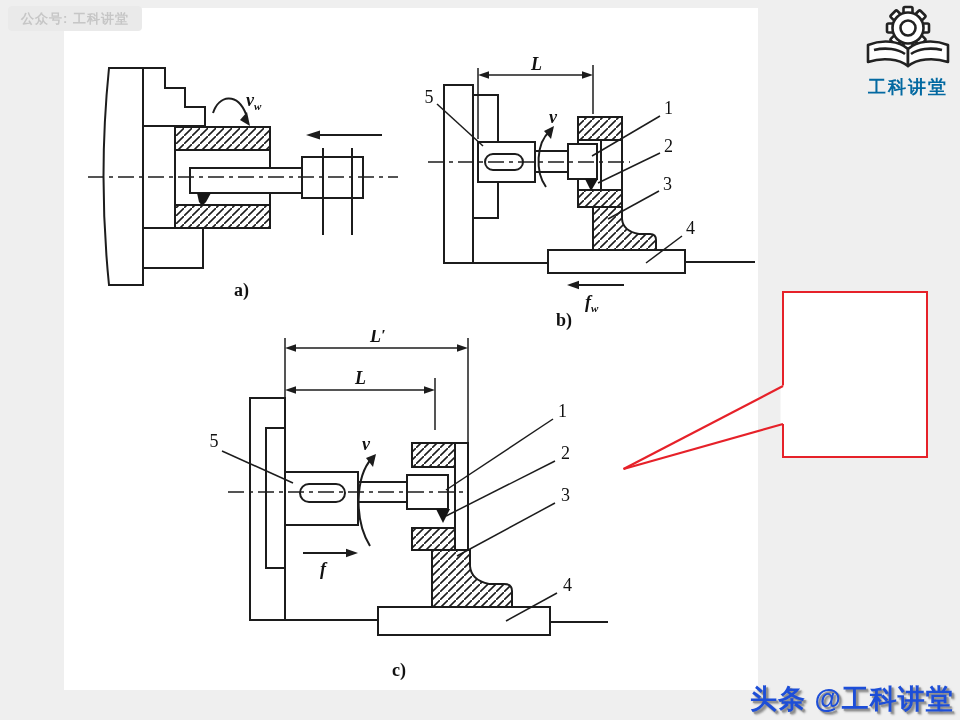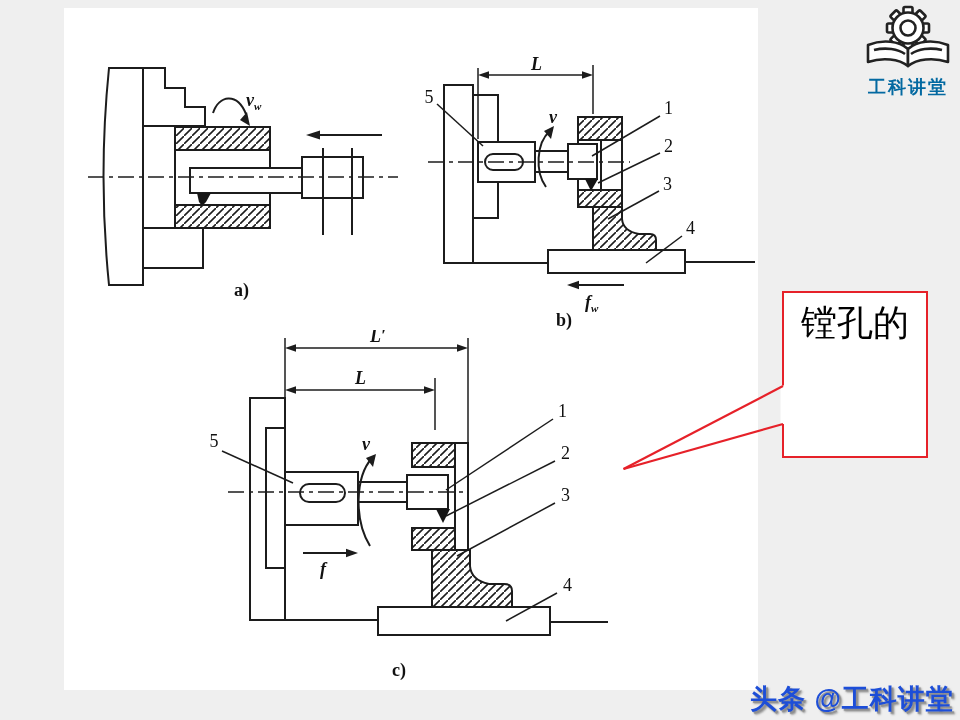--- a/index.html
+++ b/index.html
@@ -28,20 +28,23 @@
   .watermark{position:absolute;left:750px;top:681px;color:#1d4ed8;font-size:27px;font-weight:bold;
              letter-spacing:1px;text-shadow:2px 2px 1px #8f8f8f, 3px 3px 2px rgba(90,90,90,.5);}
 </style>
 </head>
 <body>
 
 <div class="page">
 
   <div class="slide"></div>
 
+  <div class="badge">
+    <span>公众号: 工科讲堂</span>
+  </div>
 
   <div class="logo">
     <svg width="104" height="70" viewBox="0 0 104 70">
       <g transform="translate(52,25)">
         <g fill="#fff" stroke="#222" stroke-width="2.6">
           <rect x="-4.5" y="-21" width="9" height="9" rx="1.5"></rect>
           <rect x="-4.5" y="-21" width="9" height="9" rx="1.5" transform="rotate(45)"></rect>
           <rect x="-4.5" y="-21" width="9" height="9" rx="1.5" transform="rotate(90)"></rect>
           <rect x="-4.5" y="-21" width="9" height="9" rx="1.5" transform="rotate(135)"></rect>
           <rect x="-4.5" y="-21" width="9" height="9" rx="1.5" transform="rotate(180)"></rect>
@@ -180,21 +183,20 @@
     <line class="thin" x1="557" y1="593" x2="506" y2="621"></line>
     <text class="lbl" x="214" y="447" text-anchor="middle">5</text>
     <text class="lbl" x="558" y="417">1</text>
     <text class="lbl" x="561" y="459">2</text>
     <text class="lbl" x="561" y="501">3</text>
     <text class="lbl" x="563" y="591">4</text>
     <text class="cap" x="392" y="676">c)</text>
   </svg>
 
   <div class="callout">
-    <div>镗孔的</div>
   </div>
   <svg class="pointer" width="175" height="98" viewBox="615 378 175 98">
     <rect x="780.5" y="385.5" width="6" height="38.5" fill="#ffffff"></rect>
     <line x1="783" y1="386" x2="623.5" y2="469" stroke="#e62129" stroke-width="2.2"></line>
     <line x1="783" y1="424" x2="623.5" y2="469" stroke="#e62129" stroke-width="2.2"></line>
   </svg>
 
   <div class="watermark">头条 @工科讲堂</div>
 
 </div>

